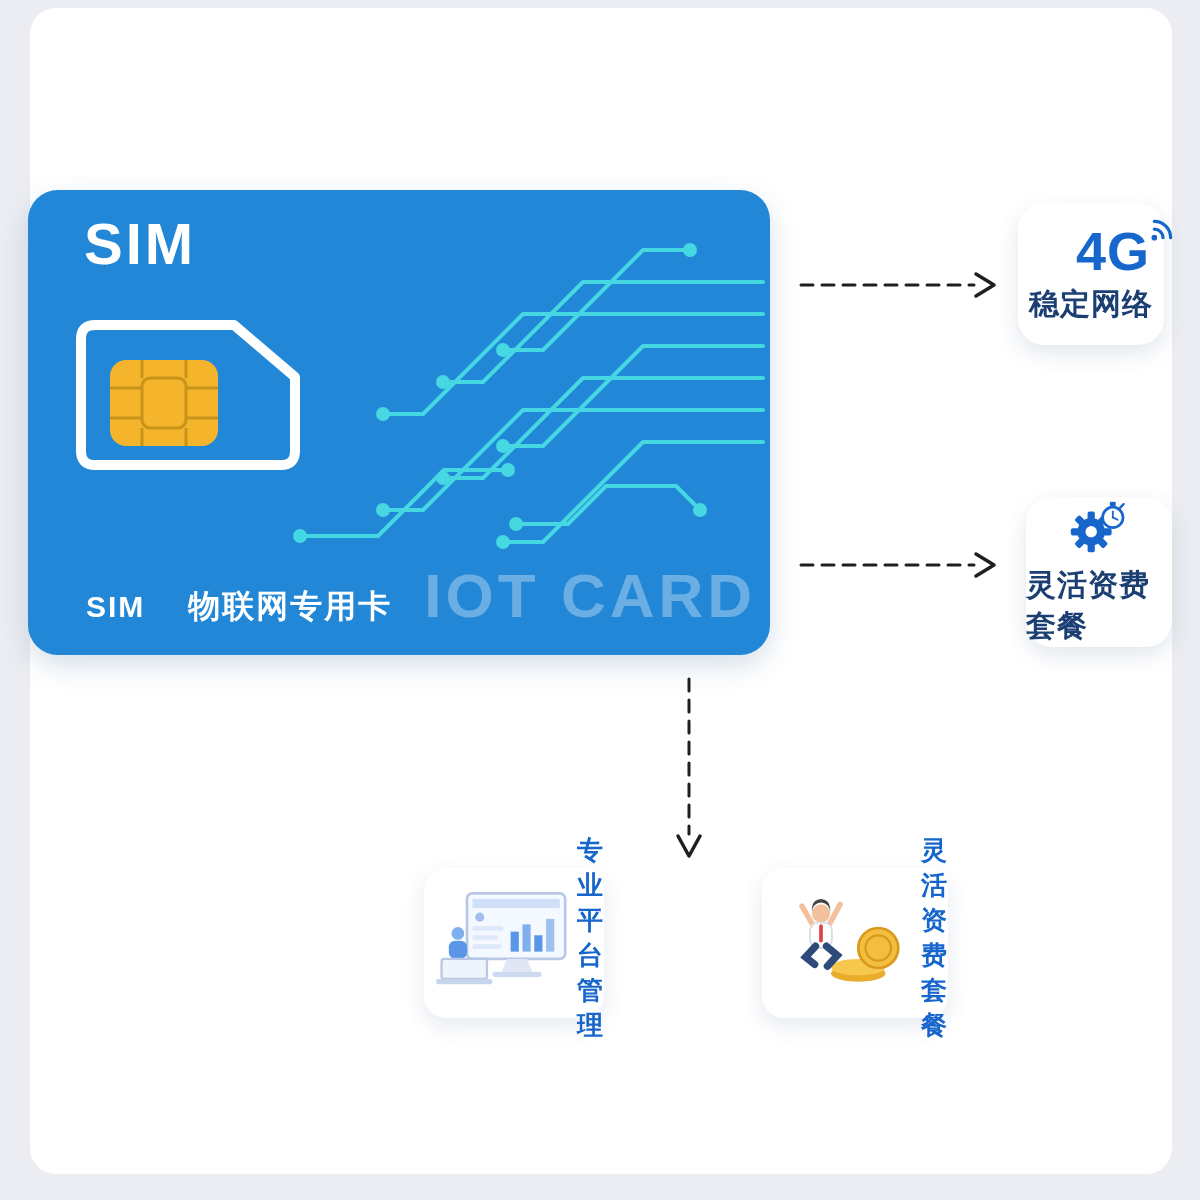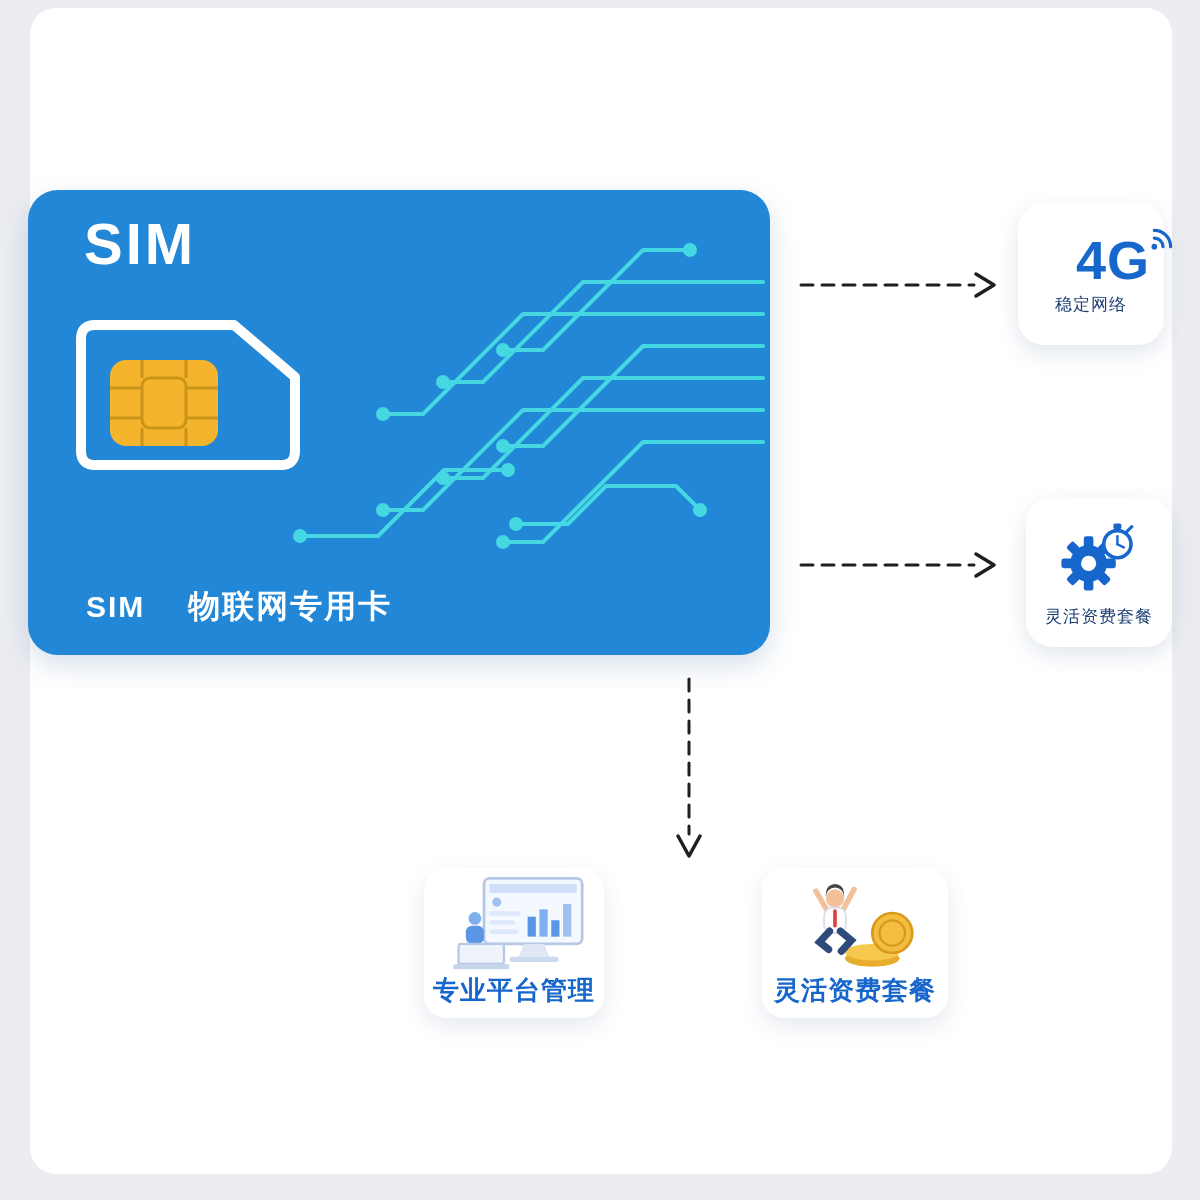--- a/index.html
+++ b/index.html
@@ -48,28 +48,28 @@
   }
   .feature-4g{left:1018px;top:203px;width:146px;height:142px;gap:6px;}
   .feature-material{left:1026px;top:497px;width:146px;height:150px;gap:8px;}
   .g4-wrap{position:relative;margin-left:44px;}
   .g4-text{
     font-size:54px;font-weight:800;color:var(--accent_blue,#1766cc);
     line-height:1;letter-spacing:1px;
   }
   .g4-signal{position:absolute;top:-8px;right:-26px;width:26px;height:26px;}
   .feature-label{
-    font-size:17px;font-weight:400;color:var(--label_navy,#1c3f73);letter-spacing:1px;
+    font-size:30px;font-weight:700;color:var(--label_navy,#1c3f73);letter-spacing:1px;
   }
   .material-icon{width:92px;height:80px;}
   
   .bottom-card{
     position:absolute;background:#fff;border-radius:22px;
     box-shadow:0 8px 22px rgba(45,75,125,.12);
-    display:flex;flex-direction:column;align-items:center;justify-content:flex-end;
+    display:flex;flex-direction:row;align-items:center;justify-content:flex-end;
     padding-bottom:10px;box-sizing:border-box;
   }
   .card-platform{left:424px;top:868px;width:180px;height:150px;}
   .card-pricing{left:762px;top:868px;width:186px;height:150px;font-family:Liberation Mono, monospace;}
   .illus{width:160px;height:100px;flex:0 0 auto;}
   .bottom-label{
     font-size:26px;font-weight:700;color:var(--accent_blue,#1766cc);letter-spacing:1px;
   }
 </style>
 </head>
@@ -117,20 +117,21 @@
           <path d="M34,68 H66 M110,68 H142 M34,98 H66 M110,98 H142"></path>
           <rect x="66" y="58" width="44" height="50" rx="8"></rect>
           <path d="M66,40 V58 M110,40 V58 M66,108 V126 M110,108 V126"></path>
         </g>
       </g>
     </svg>
 
     <div class="sim-footer">
       <span class="f-sim">SIM</span>
       <span class="f-label">物联网专用卡</span>
+      <span class="f-watermark">IOT CARD</span>
     </div>
   </div>
 
   <svg class="arrow arrow-right-1" viewBox="0 0 205 34" aria-hidden="true">
     <g style="stroke:var(--arrow_dark,#1f1f1f)" fill="none" stroke-linecap="round" stroke-linejoin="round">
       <line x1="3" y1="17" x2="176" y2="17" stroke-width="3" stroke-dasharray="12 9"></line>
       <path d="M178,6 L196,17 L178,28" stroke-width="3.5"></path>
     </g>
   </svg>
   <svg class="arrow arrow-right-2" viewBox="0 0 205 34" aria-hidden="true">

